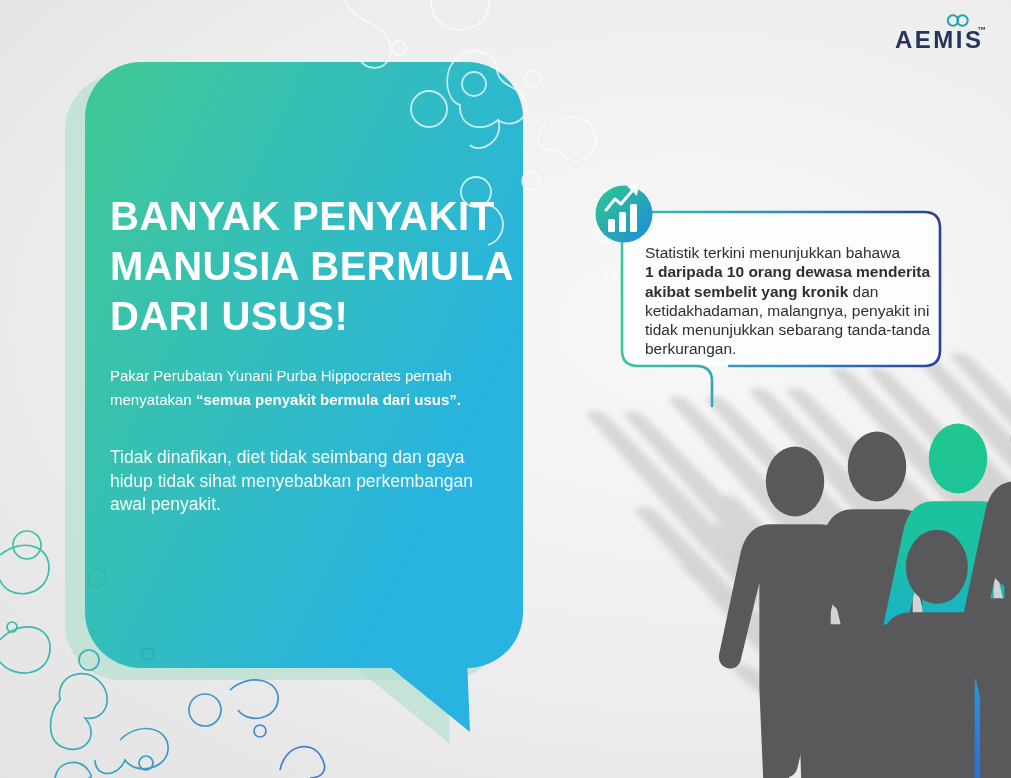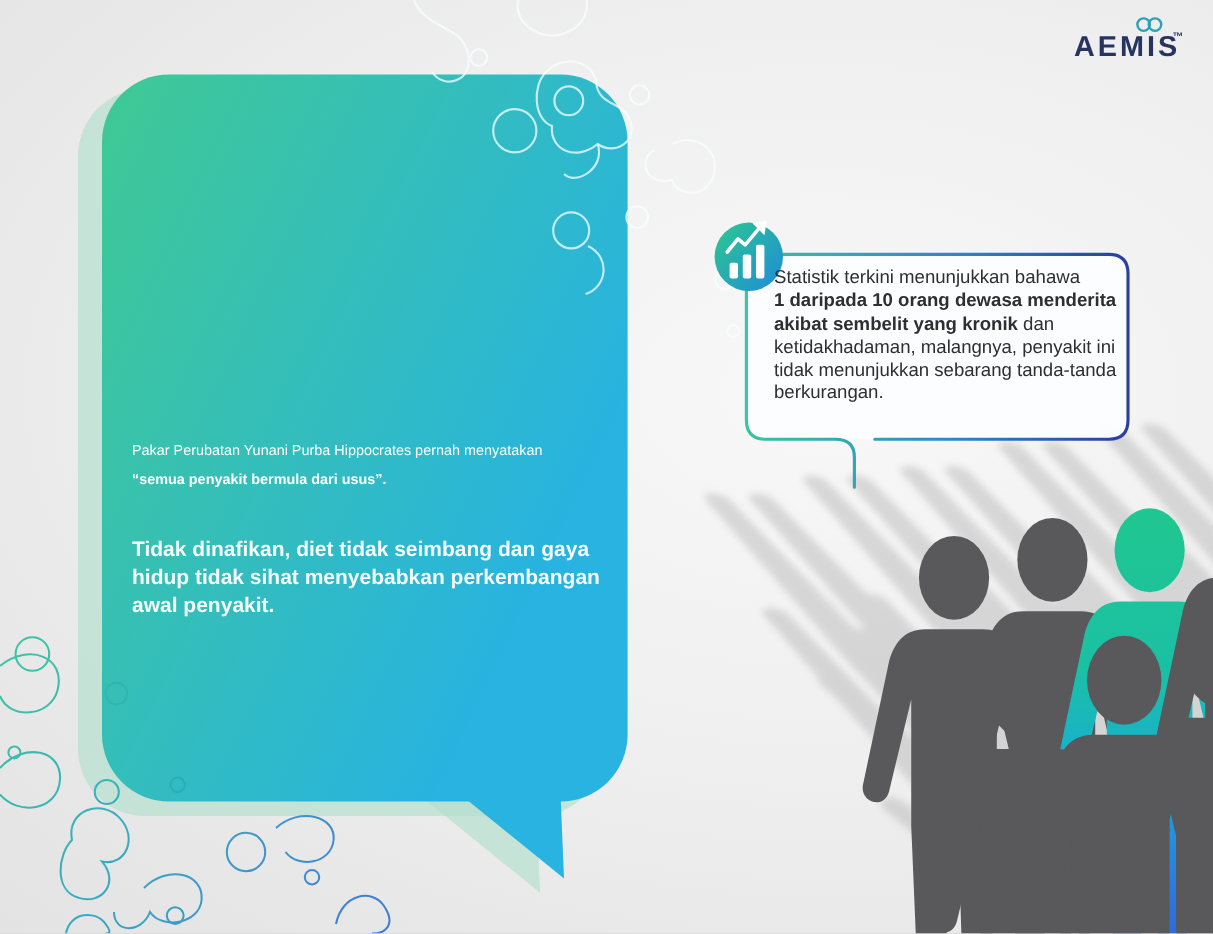--- a/index.html
+++ b/index.html
@@ -10,33 +10,33 @@
   }
   svg.layer{position:absolute; left:0; top:0; width:1011px; height:778px; display:block;}
   
   .headline{
     position:absolute; left:110px; top:191px; width:420px;
     font-size:40px; line-height:50px; font-weight:bold; color:#ffffff;
     letter-spacing:0.5px;
   }
   .para1{
     position:absolute; left:110px; top:364px; width:352px;
-    font-size:12px; line-height:23.5px; color:#ffffff;
+    font-size:15px; line-height:23.5px; color:#ffffff;
   }
   .para2{
     position:absolute; left:110px; top:446px; width:392px;
-    font-size:17.5px; line-height:23.5px; color:rgba(255,255,255,0.95);font-weight:bold;
+    font-size:17.5px; line-height:23.5px; color:rgba(255,255,255,0.95);
   }
   .bold{font-weight:bold;margin-top:32px;}
   
   .callout-text{
     position:absolute; left:645px; top:222px; width:292px;
     font-size:15.5px; line-height:19.3px; color:#2e2e33;
   }
-  .callout-text .blockline{display:block;}
+  .callout-text .blockline{display:block;margin-top:21px;}
   
   .logo{position:absolute; left:893px; top:13px; width:110px; height:44px;}
   .logo .brand{
     position:absolute; left:2px; top:13px;
     font-size:24px; font-weight:bold; letter-spacing:2.5px; color:#27345f;text-align:center;
   }
   .logo .tm{
     position:absolute; left:84px; top:12px; font-size:9px; font-weight:bold; color:#27345f;
   }
   .logo svg{position:absolute; left:52px; top:0; display:block;}
@@ -168,20 +168,25 @@
     <g>
       <circle cx="624" cy="214" r="28.5" fill="url(#iconGrad)"></circle>
       <rect x="608" y="219" width="7" height="13" rx="1.5" fill="#ffffff"></rect>
       <rect x="619" y="212" width="7" height="20" rx="1.5" fill="#ffffff"></rect>
       <rect x="630" y="204" width="7" height="28" rx="1.5" fill="#ffffff"></rect>
       <polyline points="606,210 615,199 621,204 632,191" fill="none" stroke="#ffffff" stroke-width="3" stroke-linecap="round" stroke-linejoin="round"></polyline>
       <path d="M 627,186 L 639,184 L 637,196 Z" fill="#ffffff"></path>
     </g>
   </svg>
 
+  <div class="headline">
+    <div>BANYAK PENYAKIT</div>
+    <div>MANUSIA BERMULA</div>
+    <div>DARI USUS!</div>
+  </div>
 
   <div class="para1">
     <span>Pakar Perubatan Yunani Purba Hippocrates pernah menyatakan </span><span class="bold">“semua penyakit bermula dari usus”.</span>
   </div>
 
   <div class="para2">Tidak dinafikan, diet tidak seimbang dan gaya hidup tidak sihat menyebabkan perkembangan awal penyakit.</div>
 
   <div class="callout-text">
     <span class="blockline">Statistik terkini menunjukkan bahawa</span>
     <span><span class="bold">1 daripada 10 orang dewasa menderita akibat sembelit yang kronik</span><span> dan ketidakhadaman, malangnya, penyakit ini tidak menunjukkan sebarang tanda-tanda berkurangan.</span></span>

